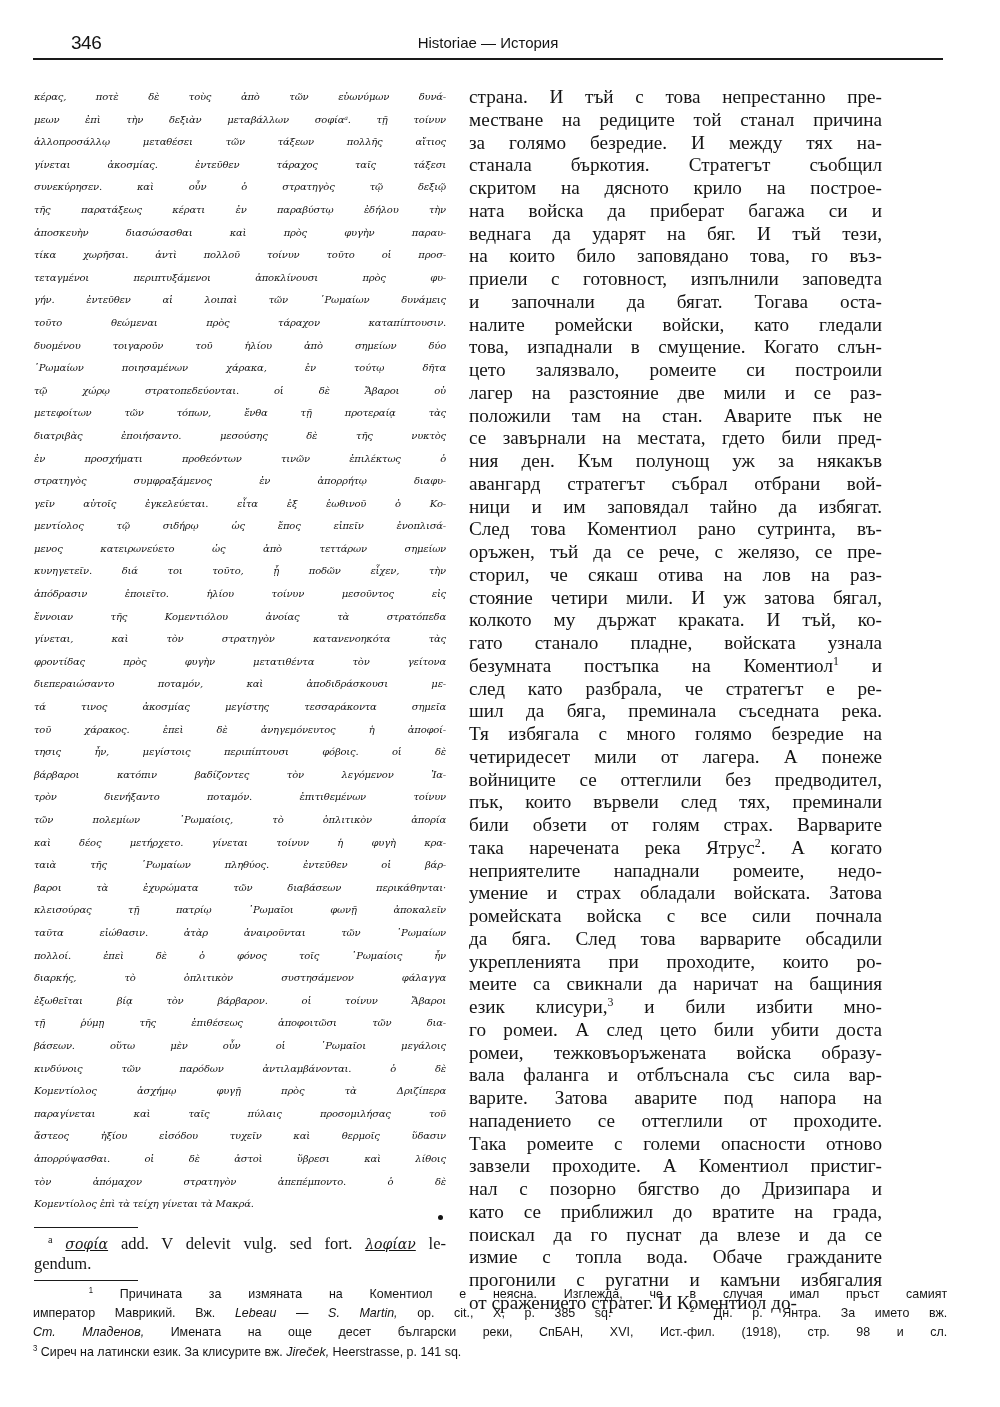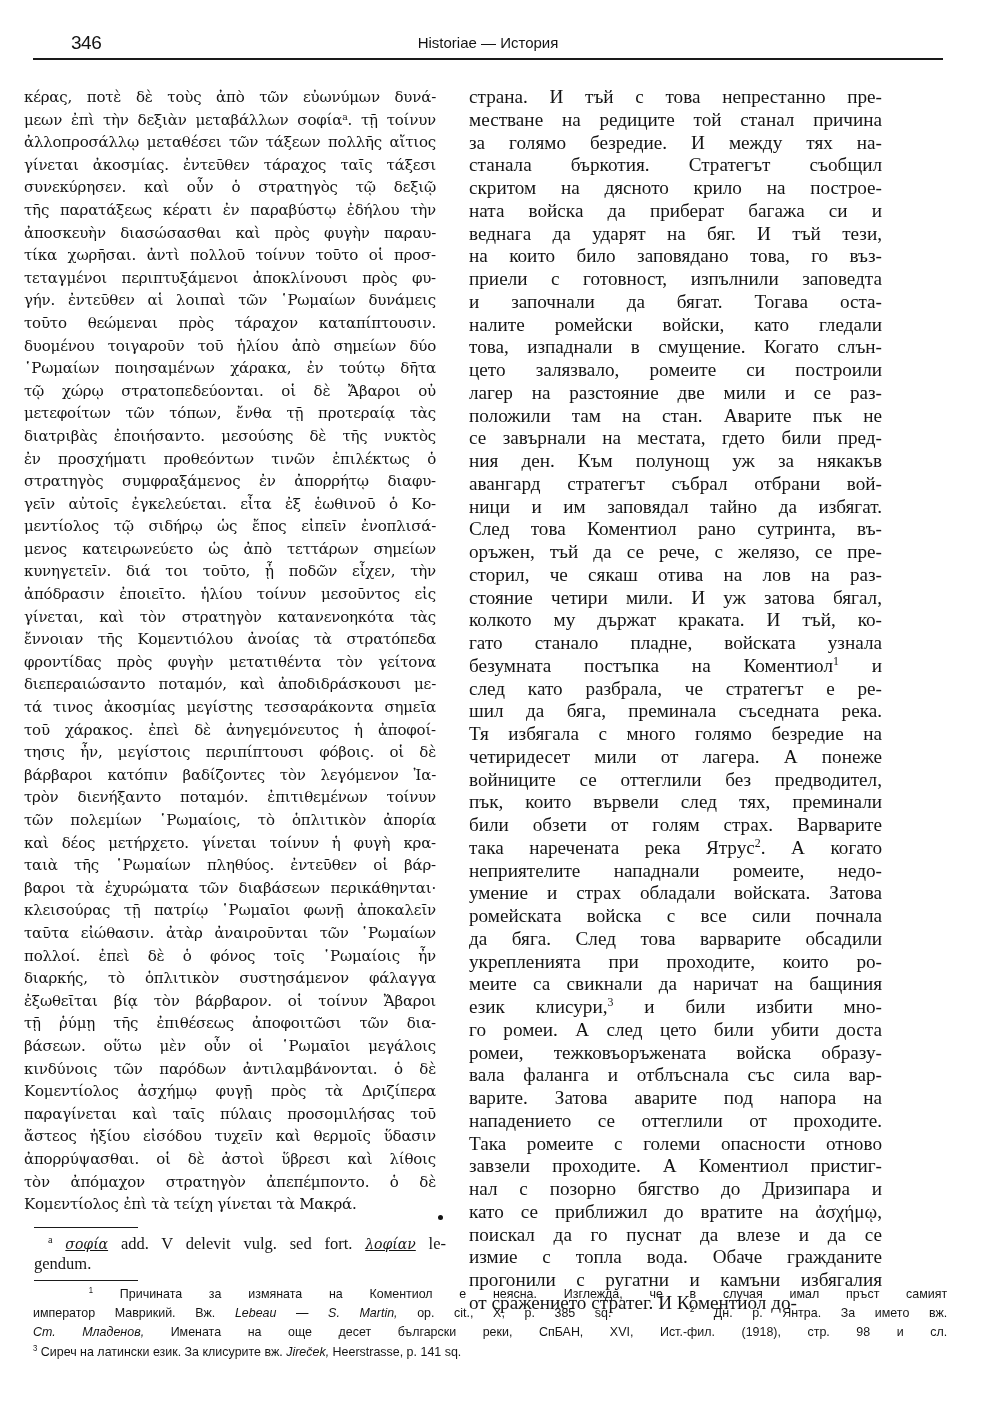--- a/index.html
+++ b/index.html
@@ -17,23 +17,23 @@
   }
   .running-title {
     position: absolute; left: 0; right: 0; top: 6px; text-align: center;
     font-family: "Liberation Sans", sans-serif; font-size: 15px;
   }
   .header-rule {
     position: absolute; left: 0; right: 0; top: 30px; height: 0;
     border-top: 2px solid #1a1a1a;
   }
   .col-greek {
-    position: absolute; left: 24px; top: 86px; width: 412px;
-    font-family: "DejaVu Serif", serif; 
-    font-size: 15px; line-height: 22.6px; letter-spacing: -0.2px;
+    position: absolute; left: 34px; top: 86px; width: 412px;
+    font-family: "DejaVu Serif", serif; font-style: italic;
+    font-size: 10px; line-height: 22.6px; letter-spacing: -0.2px;
   }
   .col-bg {
     position: absolute; left: 469px; top: 86px; width: 413px;
     font-family: "Liberation Serif", serif;
     font-size: 19.2px; line-height: 22.75px;
   }
   .line {
     display: block; white-space: nowrap;
     text-align: justify; text-align-last: justify;
     height: 22.6px;
@@ -95,22 +95,22 @@
     <span class="line"><span>τῷ χώρῳ στρατοπεδεύονται. οἱ δὲ Ἄβαροι οὐ</span></span>
     <span class="line"><span>μετεφοίτων τῶν τόπων, ἔνθα τῇ προτεραίᾳ τὰς</span></span>
     <span class="line"><span>διατριβὰς ἐποιήσαντο. μεσούσης δὲ τῆς νυκτὸς</span></span>
     <span class="line"><span>ἐν προσχήματι προθεόντων τινῶν ἐπιλέκτως ὁ</span></span>
     <span class="line"><span>στρατηγὸς συμφραξάμενος ἐν ἀπορρήτῳ διαφυ-</span></span>
     <span class="line"><span>γεῖν αὐτοῖς ἐγκελεύεται. εἶτα ἐξ ἑωθινοῦ ὁ Κο-</span></span>
     <span class="line"><span>μεντίολος τῷ σιδήρῳ ὡς ἔπος εἰπεῖν ἐνοπλισά-</span></span>
     <span class="line"><span>μενος κατειρωνεύετο ὡς ἀπὸ τεττάρων σημείων</span></span>
     <span class="line"><span>κυνηγετεῖν. διά τοι τοῦτο, ᾗ ποδῶν εἶχεν, τὴν</span></span>
     <span class="line"><span>ἀπόδρασιν ἐποιεῖτο. ἡλίου τοίνυν μεσοῦντος εἰς</span></span>
+    <span class="line"><span>ἔννοιαν τῆς Κομεντιόλου ἀνοίας τὰ στρατόπεδα</span></span>
     <span class="line"><span>γίνεται, καὶ τὸν στρατηγὸν κατανενοηκότα τὰς</span></span>
-    <span class="line"><span>ἔννοιαν τῆς Κομεντιόλου ἀνοίας τὰ στρατόπεδα</span></span>
     <span class="line"><span>φροντίδας πρὸς φυγὴν μετατιθέντα τὸν γείτονα</span></span>
     <span class="line"><span>διεπεραιώσαντο ποταμόν, καὶ ἀποδιδράσκουσι με-</span></span>
     <span class="line"><span>τά τινος ἀκοσμίας μεγίστης τεσσαράκοντα σημεῖα</span></span>
     <span class="line"><span>τοῦ χάρακος. ἐπεὶ δὲ ἀνηγεμόνευτος ἡ ἀποφοί-</span></span>
     <span class="line"><span>τησις ἦν, μεγίστοις περιπίπτουσι φόβοις. οἱ δὲ</span></span>
     <span class="line"><span>βάρβαροι κατόπιν βαδίζοντες τὸν λεγόμενον Ἰα-</span></span>
     <span class="line"><span>τρὸν διενήξαντο ποταμόν. ἐπιτιθεμένων τοίνυν</span></span>
     <span class="line"><span>τῶν πολεμίων ῾Ρωμαίοις, τὸ ὁπλιτικὸν ἀπορία</span></span>
     <span class="line"><span>καὶ δέος μετήρχετο. γίνεται τοίνυν ἡ φυγὴ κρα-</span></span>
     <span class="line"><span>ταιὰ τῆς ῾Ρωμαίων πληθύος. ἐντεῦθεν οἱ βάρ-</span></span>
@@ -173,21 +173,21 @@
     <span class="line"><span>меите са свикнали да наричат на бащиния</span></span>
     <span class="line"><span>език клисури,</span><span class="sup">3</span><span> и били избити мно-</span></span>
     <span class="line"><span>го ромеи. А след цето били убити доста</span></span>
     <span class="line"><span>ромеи, тежковъоръжената войска образу-</span></span>
     <span class="line"><span>вала фаланга и отблъснала със сила вар-</span></span>
     <span class="line"><span>варите. Затова аварите под напора на</span></span>
     <span class="line"><span>нападението се оттеглили от проходите.</span></span>
     <span class="line"><span>Така ромеите с големи опасности отново</span></span>
     <span class="line"><span>завзели проходите. А Коментиол пристиг-</span></span>
     <span class="line"><span>нал с позорно бягство до Дризипара и</span></span>
-    <span class="line"><span>като се приближил до вратите на ἀσχήμῳ,</span></span>
+    <span class="line"><span>като се приближил до вратите на града,</span></span>
     <span class="line"><span>поискал да го пуснат да влезе и да се</span></span>
     <span class="line"><span>измие с топла вода. Обаче гражданите</span></span>
     <span class="line"><span>прогонили с ругатни и камъни избягалия</span></span>
     <span class="line last"><span>от сражението стратег. И Коментиол до-</span></span>
   </div>
 
 <div class="fn-rule-a"></div>
 <div class="fn-dot"></div>
 
 <div class="fn-greek">

